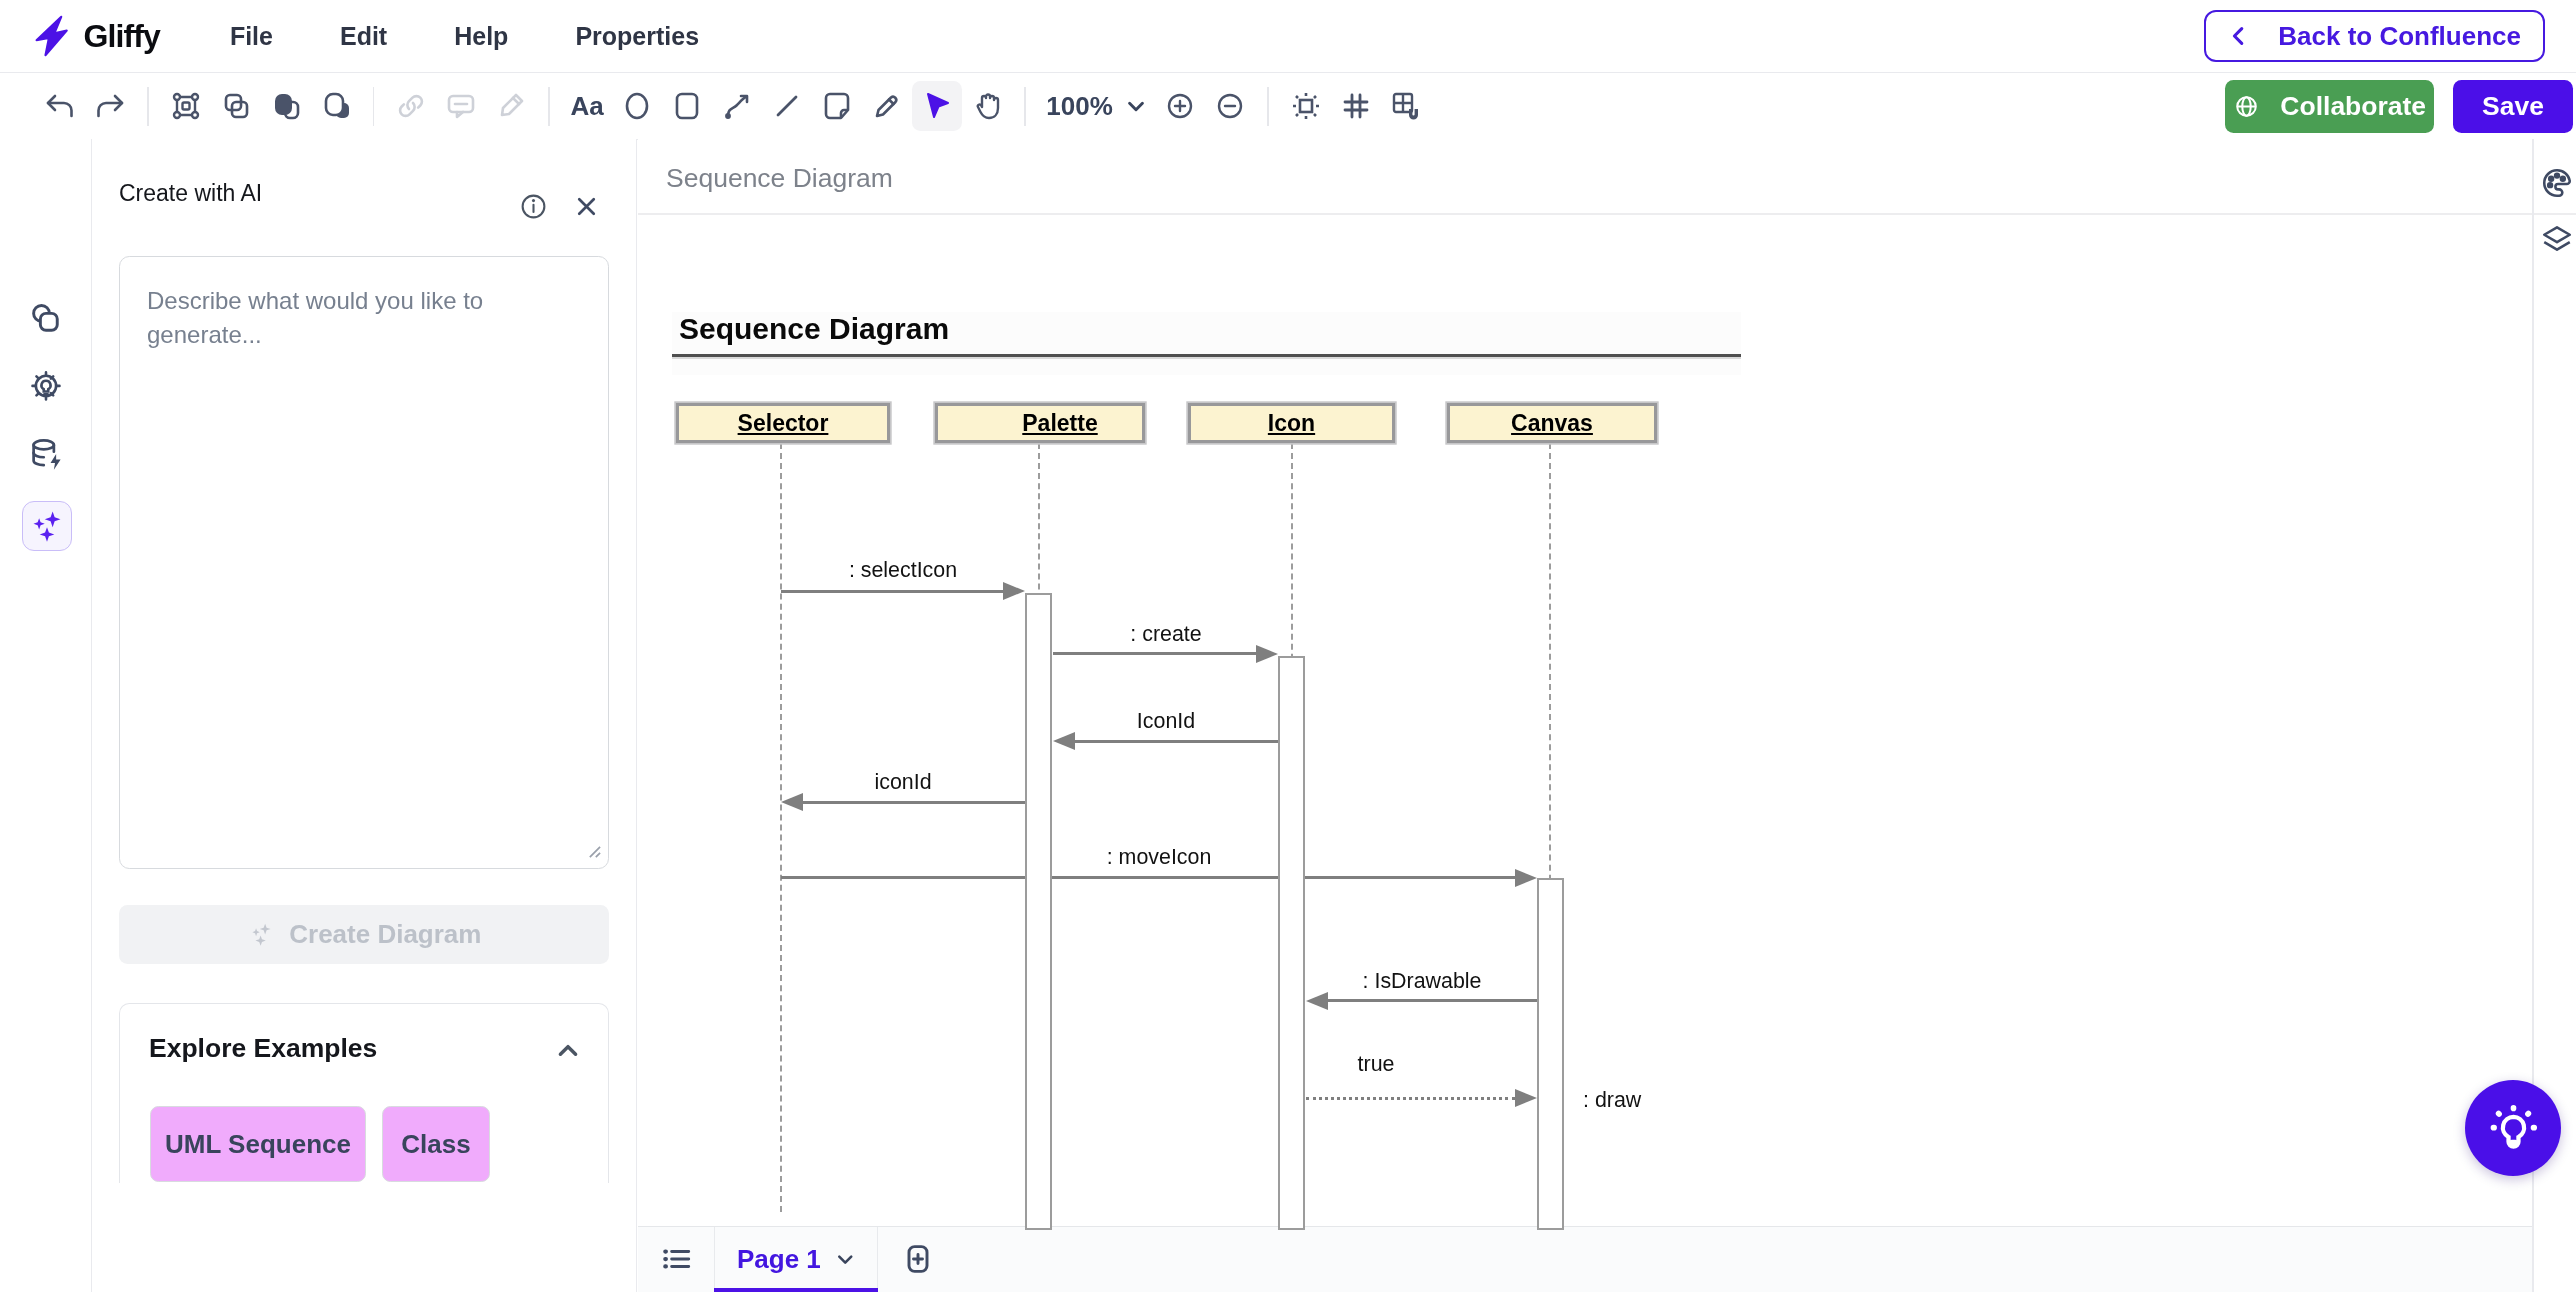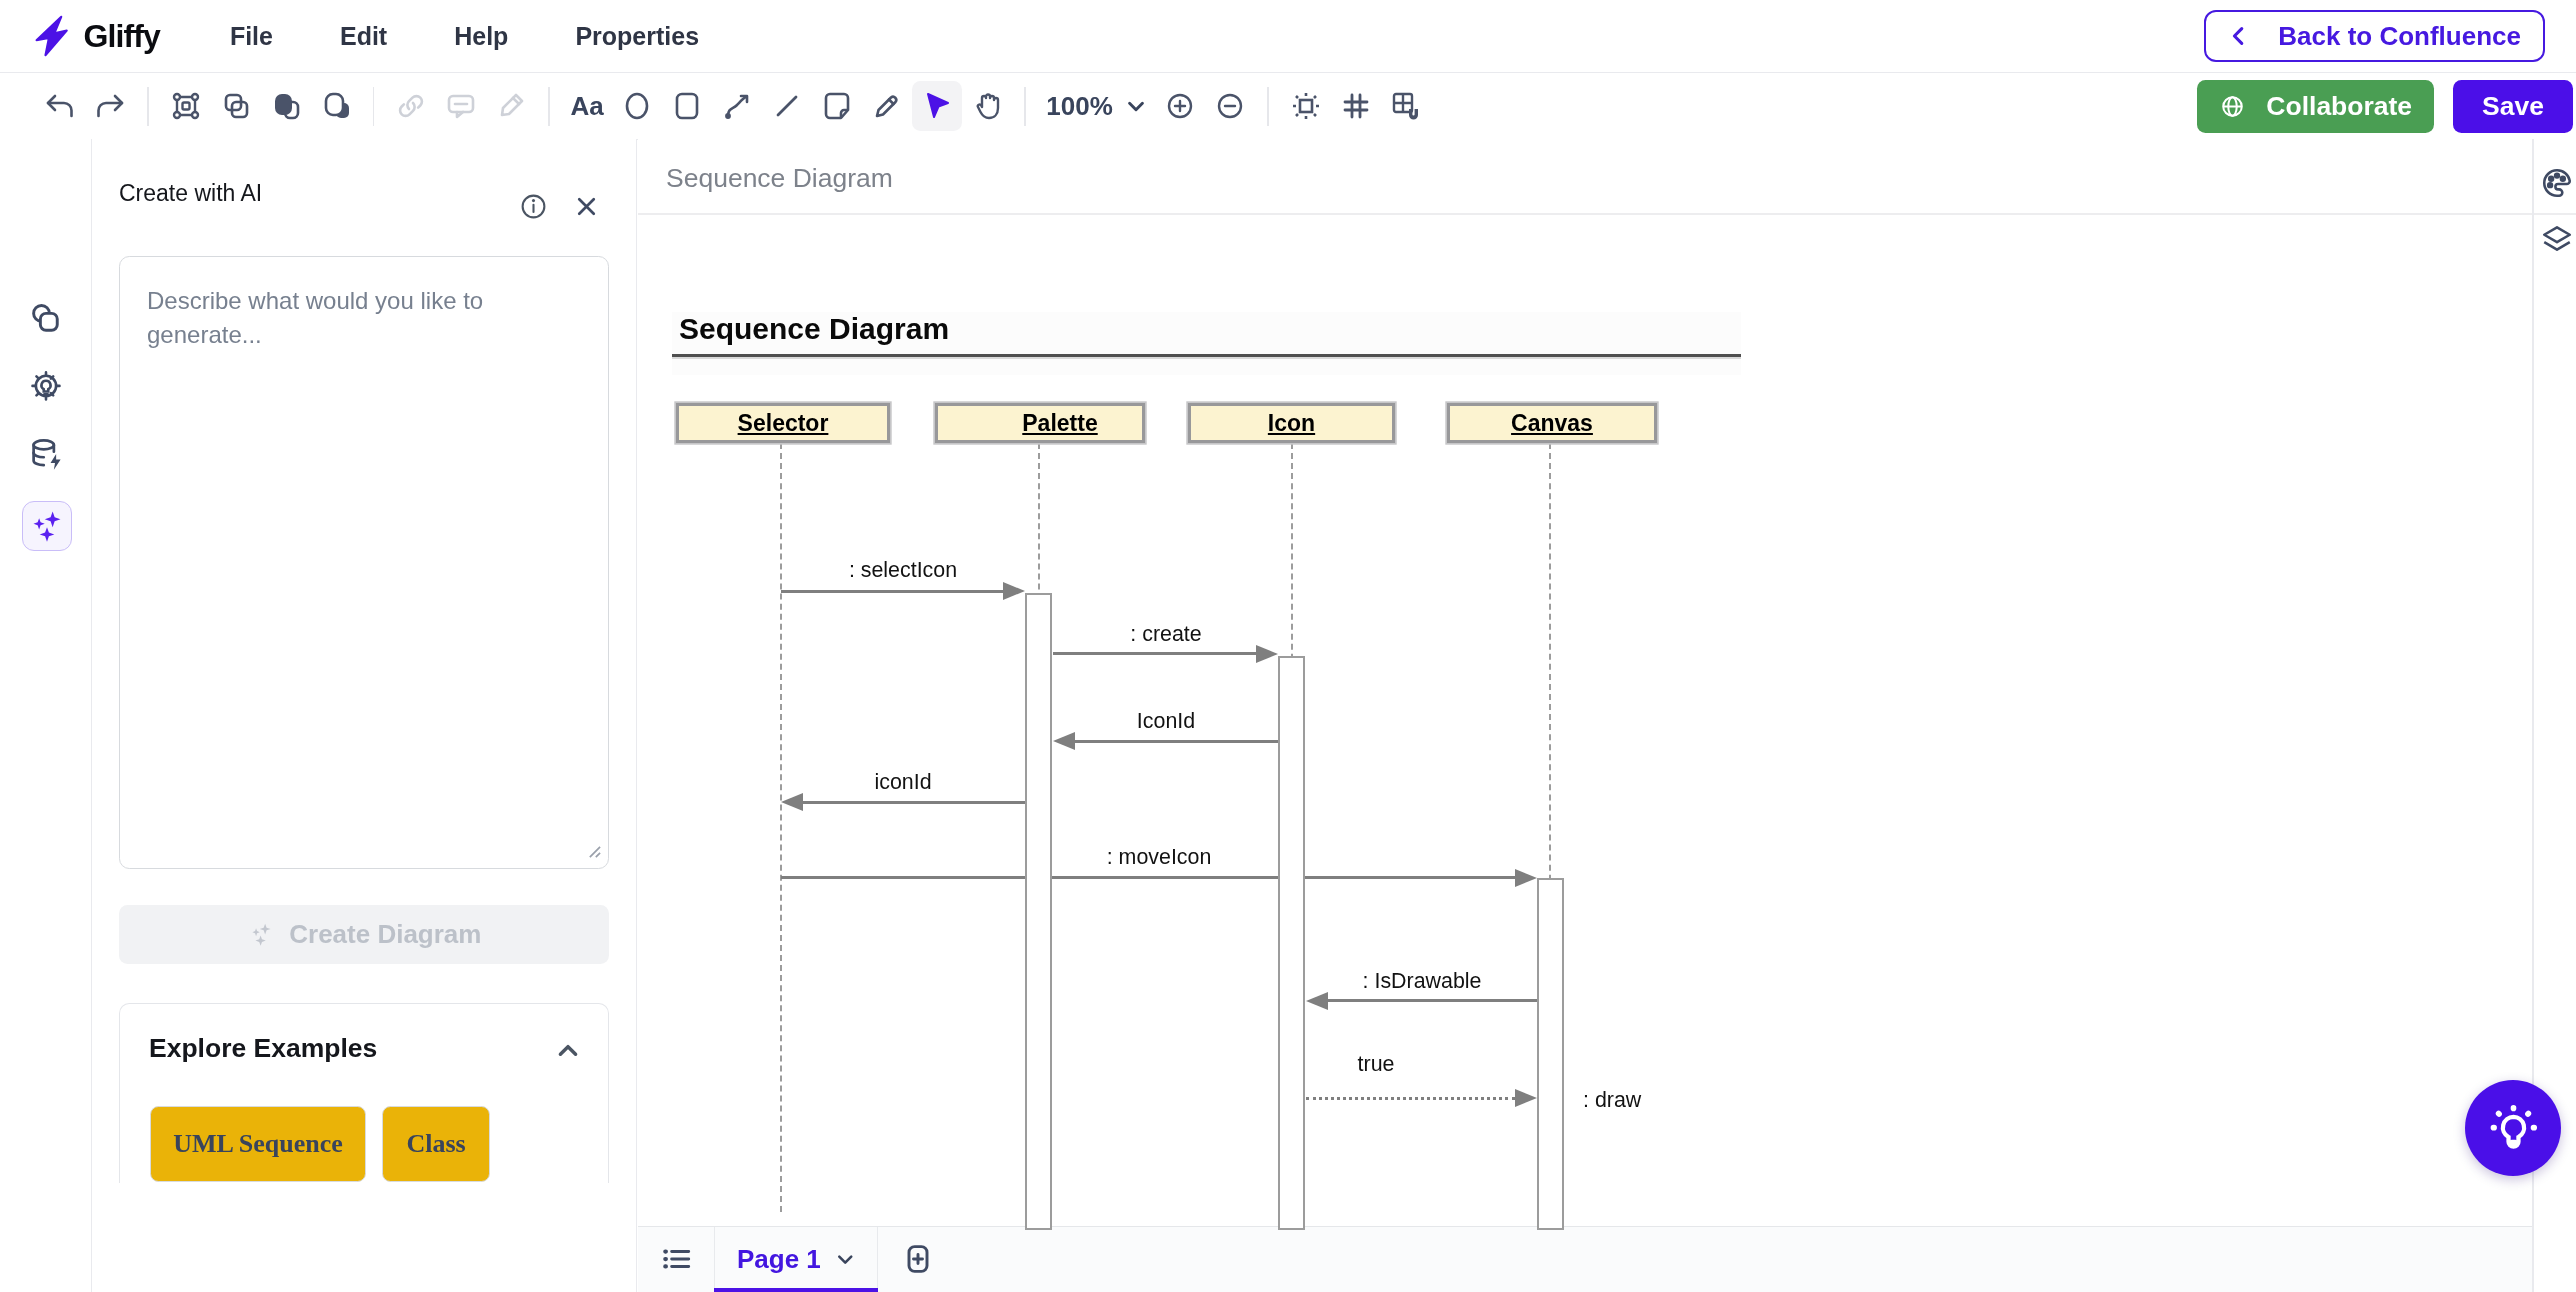--- a/index.html
+++ b/index.html
@@ -20,21 +20,21 @@
            border-bottom:1.7px solid #e9eaee;display:flex;align-items:center;box-sizing:border-box;padding:0 19px;}
   .tbi{width:50px;height:50px;display:flex;align-items:center;justify-content:center;border-radius:8.5px;
        color:#4a5369;flex:0 0 auto;cursor:pointer;}
   .tbi.active{background:#f3f3f5;color:#4c12e6;}
   .tbi.disabled{color:#ced1d8;cursor:default;}
   .tb-divider{width:1.7px;height:39px;background:#e6e7eb;margin:0 12px;flex:0 0 auto;}
   .tb-text{font-size:26px;font-weight:700;color:#39445c;}
   .zoom-dd{display:flex;align-items:center;gap:12px;margin:0 8.5px;cursor:pointer;}
   .tb-right{margin-left:auto;display:flex;align-items:center;gap:19px;}
   .collab-btn{display:flex;align-items:center;gap:20px;background:#4a9e53;color:#fff;border:none;border-radius:8.5px;
-              padding:11px 22px;font-size:26.5px;font-weight:700;font-family:inherit;cursor:pointer;}
+              padding:11px 8px;font-size:26.5px;font-weight:700;font-family:inherit;cursor:pointer;}
   .save-btn{background:#4b0fe8;color:#fff;border:none;border-radius:8.5px;padding:11px 29px;
             font-size:26.5px;font-weight:700;font-family:inherit;cursor:pointer;}
   
   .rail{position:absolute;left:0;top:139px;width:92px;height:1153px;background:#fff;
         border-right:1.7px solid #e9eaee;box-sizing:border-box;}
   .rail-item{position:absolute;left:22px;width:48px;height:48px;display:flex;align-items:center;justify-content:center;
              color:#3f4a63;cursor:pointer;}
   .rail-item.active{border:1.7px solid #c9bdf8;background:#f6f4fe;border-radius:12px;color:#4c12e6;}
   
   .ai-panel{position:absolute;left:92px;top:139px;width:545px;height:1153px;background:#fff;
@@ -48,22 +48,22 @@
   .ai-textarea::placeholder{color:#77808f;}
   .resize-handle{position:absolute;left:491px;top:701px;color:#9aa0ab;pointer-events:none;}
   .create-btn{position:absolute;left:27px;top:766px;width:490px;height:59px;background:#f1f2f4;border:none;
               border-radius:8.5px;display:flex;align-items:center;justify-content:center;gap:13.7px;
               font-family:inherit;font-size:26px;font-weight:700;color:#bcc1c9;cursor:default;}
   .examples-card{position:absolute;left:27px;top:864px;width:490px;height:180px;box-sizing:border-box;
                  border:1.7px solid #e4e6ea;border-bottom:none;border-radius:10.3px 10.3px 0 0;background:#fff;}
   .examples-title{position:absolute;left:29px;top:29px;font-size:26.5px;font-weight:700;color:#15171c;}
   .examples-chevron{position:absolute;right:27px;top:34px;color:#4b5563;cursor:pointer;}
   .example-btn{position:absolute;top:102px;height:76px;box-sizing:border-box;border:1.7px solid #d8dbdf;border-radius:8.5px;
-               background:#eab308;display:flex;align-items:center;justify-content:center;
-               font-family:Liberation Serif, serif;font-size:26px;font-weight:700;color:#39445c;cursor:pointer;}
+               background:#f0abfc;display:flex;align-items:center;justify-content:center;
+               font-family:Liberation Sans, sans-serif;font-size:26px;font-weight:700;color:#39445c;cursor:pointer;}
   
   .canvas{position:absolute;left:638px;top:139px;width:1938px;height:1153px;background:#fff;}
   .crumb{position:absolute;left:28px;top:24px;font-size:26.5px;color:#7d828b;}
   .crumb-divider{position:absolute;left:0;top:74px;width:1938px;height:1.7px;background:#ededef;}
   .work{position:absolute;left:0;top:75px;width:1938px;height:1078px;overflow:hidden;}
   .diagram-title-band{position:absolute;left:34px;top:98px;width:1069px;height:63px;background:#fcfcfc;}
   .diagram-title{position:absolute;left:41px;top:98px;font-size:30px;font-weight:700;color:#0a0a0a;}
   .title-underline{position:absolute;left:34px;top:140px;width:1069px;height:2.6px;background:#4f4f4f;}
   .title-underline-shadow{position:absolute;left:34px;top:143px;width:1069px;height:1.7px;background:#d9d9d9;}
   .actor{position:absolute;top:189px;height:40px;background:#fcf3d0;border:3.4px solid #98989a;

